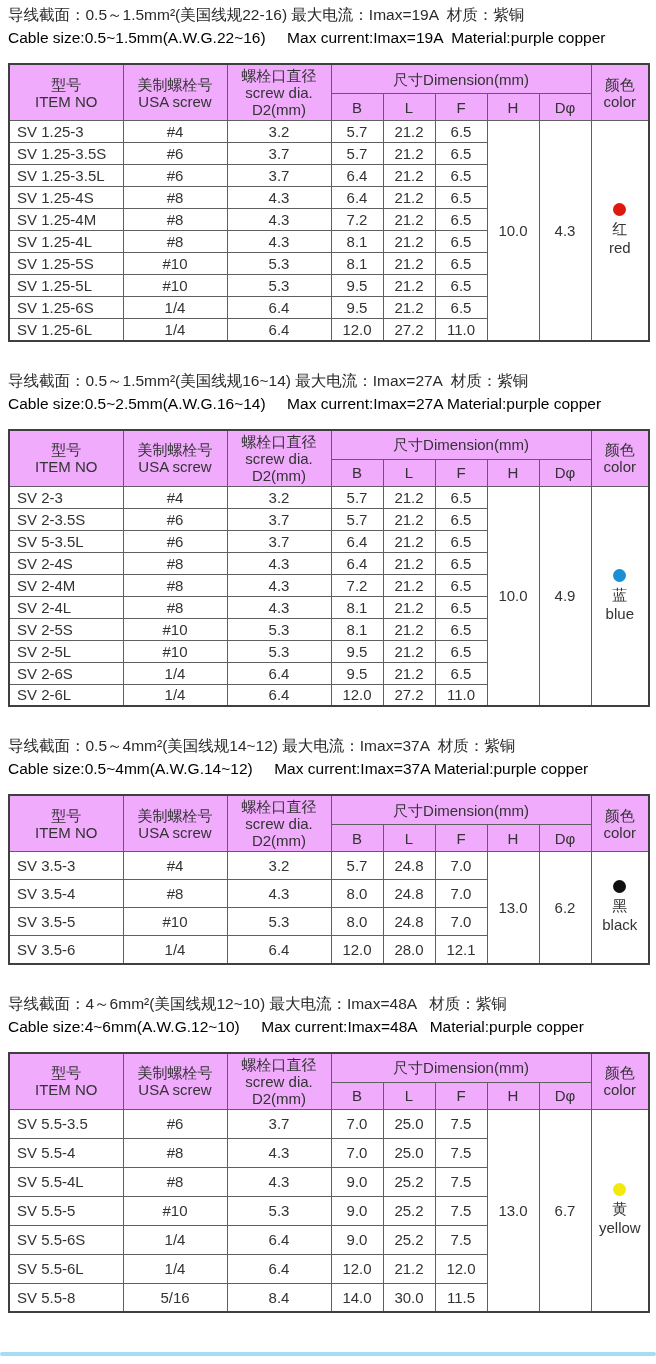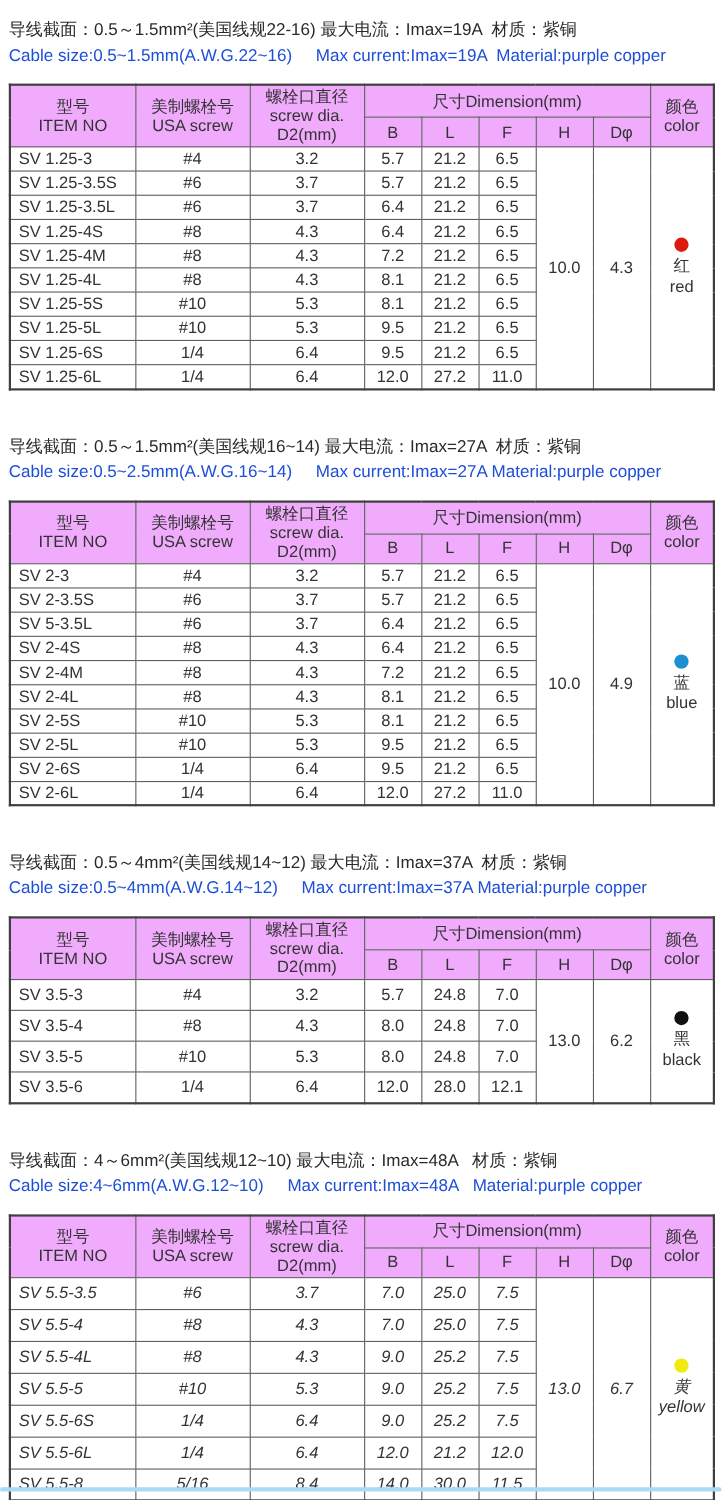--- a/index.html
+++ b/index.html
@@ -5,26 +5,26 @@
   * { box-sizing: border-box; }
   html, body { margin: 0; padding: 0; }
   body {
     width: 656px; height: 1364px;
     background: #ffffff;
     font-family: "Liberation Sans", "DejaVu Sans", sans-serif;
     color: #2e2e2e;
   }
   .page { position: relative; width: 656px; height: 1364px; overflow: hidden; }
   .sections { position: absolute; top: 0; left: 0; width: 656px; }
-  .section { margin: 0 8px; padding-top: 16px; border-radius: 21px; }
+  .section { margin: 0 8px; padding-top: 3px; border-radius: 21px; }
   .section + .section { margin-top: 24px; }
   .titles { margin-bottom: 14px; }
   .titles p { margin: 0; white-space: pre; }
   .cn { font-size: 15.5px; line-height: 23px; color: #2a2a2a; }
-  .en { font-size: 15.5px; line-height: 23px; color: #1d4ed8; }
+  .en { font-size: 15.5px; line-height: 23px; color: #000000; }
   table {
     border-collapse: collapse;
     width: 640px;
     table-layout: fixed;
     border: 2px solid #3f3f3f;
   }
   th, td {
     border: 1px solid #5f5f5f;
     text-align: center;
     font-size: 15px;
@@ -35,21 +35,21 @@
   thead th {
     background: #f0abfc;
     line-height: 17px;
     padding: 2px 0;
   }
   thead tr:first-child th { height: 28px; }
   thead tr:last-child th { height: 25px; }
   tbody td { background: #ffffff; }
   .s1 tbody td, .s2 tbody td { height: 22px; }
   .s3 tbody td { height: 28px; }
-  .s4 tbody td { height: 29px; font-style: italic; }
+  .s4 tbody td { height: 29px; }
   td.item-col { text-align: left; padding-left: 7px; }
   .dot {
     display: block;
     width: 13px; height: 13px;
     border-radius: 50%;
     margin: 0 auto 3px auto;
   }
   .cname { display: block; line-height: 19px; font-size: 15px; }
   .bottom-band {
     position: absolute;

